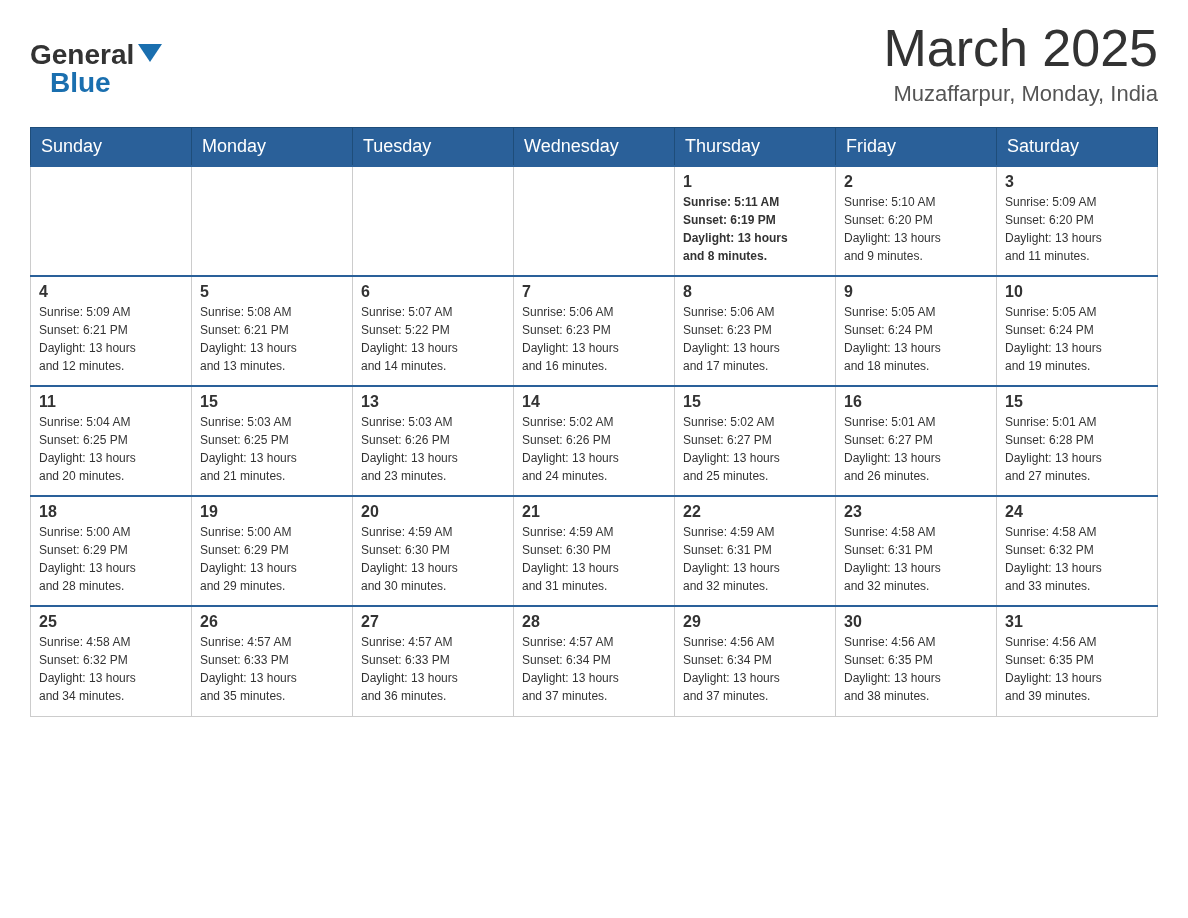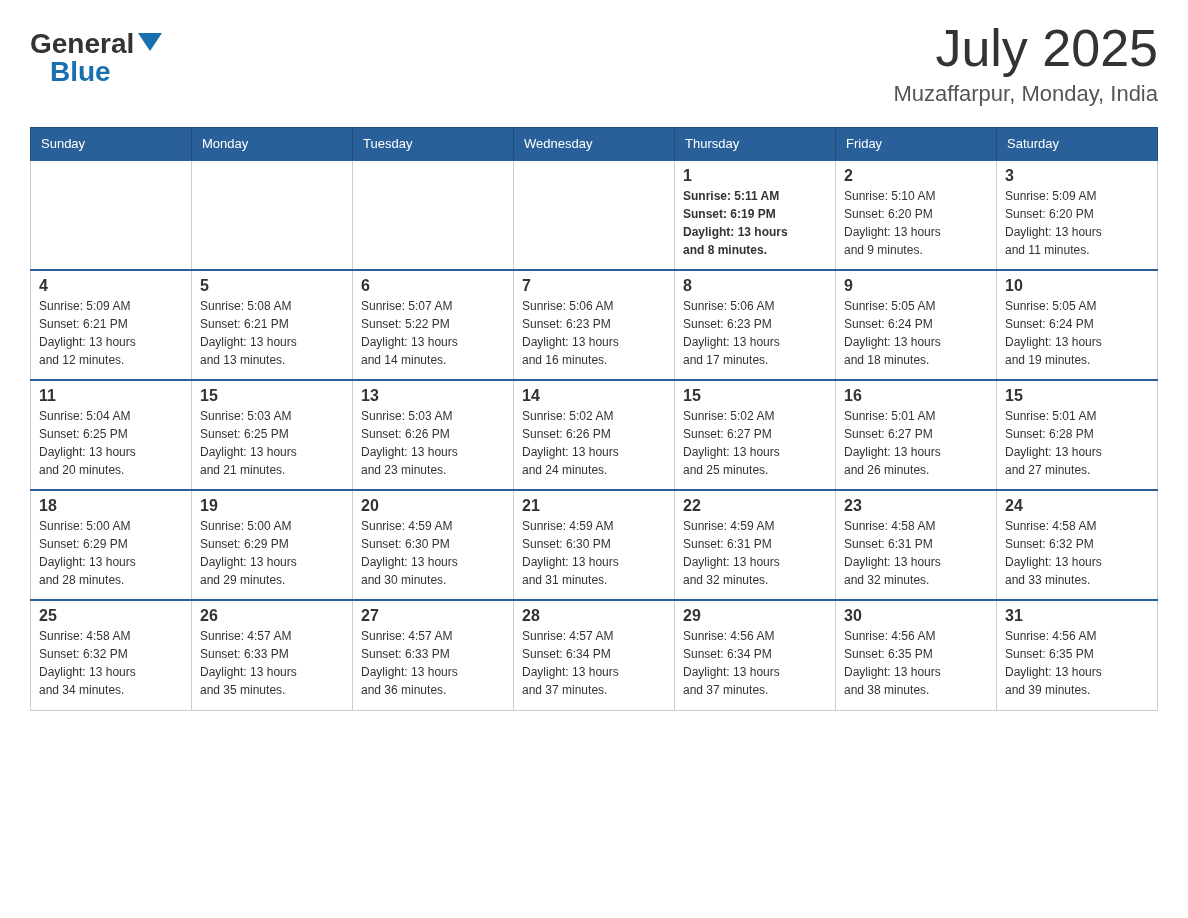--- a/index.html
+++ b/index.html
@@ -6,21 +6,21 @@
     body {
       font-family: Arial, sans-serif;
       background: #fff;
       padding: 20px 30px;
       width: 1188px;
       min-height: 918px;
     }
     .header {
       display: flex;
       justify-content: space-between;
-      align-items: flex-start;
+      align-items: center;
       margin-bottom: 20px;
     }
     .logo {
       display: flex;
       align-items: center;
       margin-top: 10px;
     }
     .logo-text-general {
       font-size: 28px;
       font-weight: bold;
@@ -61,21 +61,21 @@
     .calendar {
       width: 100%;
       border-collapse: collapse;
       border: 1px solid #ccc;
     }
     .calendar th {
       background-color: #2a6099;
       color: #fff;
       text-align: left;
       padding: 8px 10px;
-      font-size: 13px;
+      font-size: 18px;
       font-weight: normal;
       border: 1px solid #1e4d7a;
     }
     .calendar td {
       vertical-align: top;
       width: 14.28%;
       padding: 6px 8px;
       border: 1px solid #ccc;
       height: 110px;
       font-size: 13px;
@@ -109,21 +109,21 @@
       <div style="display:flex; align-items:center;">
         <span class="logo-text-general">General</span>
         <span class="logo-icon"></span>
       </div>
       <div>
         <span class="logo-text-blue">Blue</span>
       </div>
     </div>
   </div>
   <div class="title-section">
-    <div class="month-title">July 2025</div>
+    <div class="month-title">March 2025</div>
     <div class="location-title">Muzaffarpur, Monday, India</div>
   </div>
 </div>
 
 <table class="calendar">
   <thead>
     <tr>
     <th>Sunday</th>
         <th>Monday</th>
         <th>Tuesday</th>

